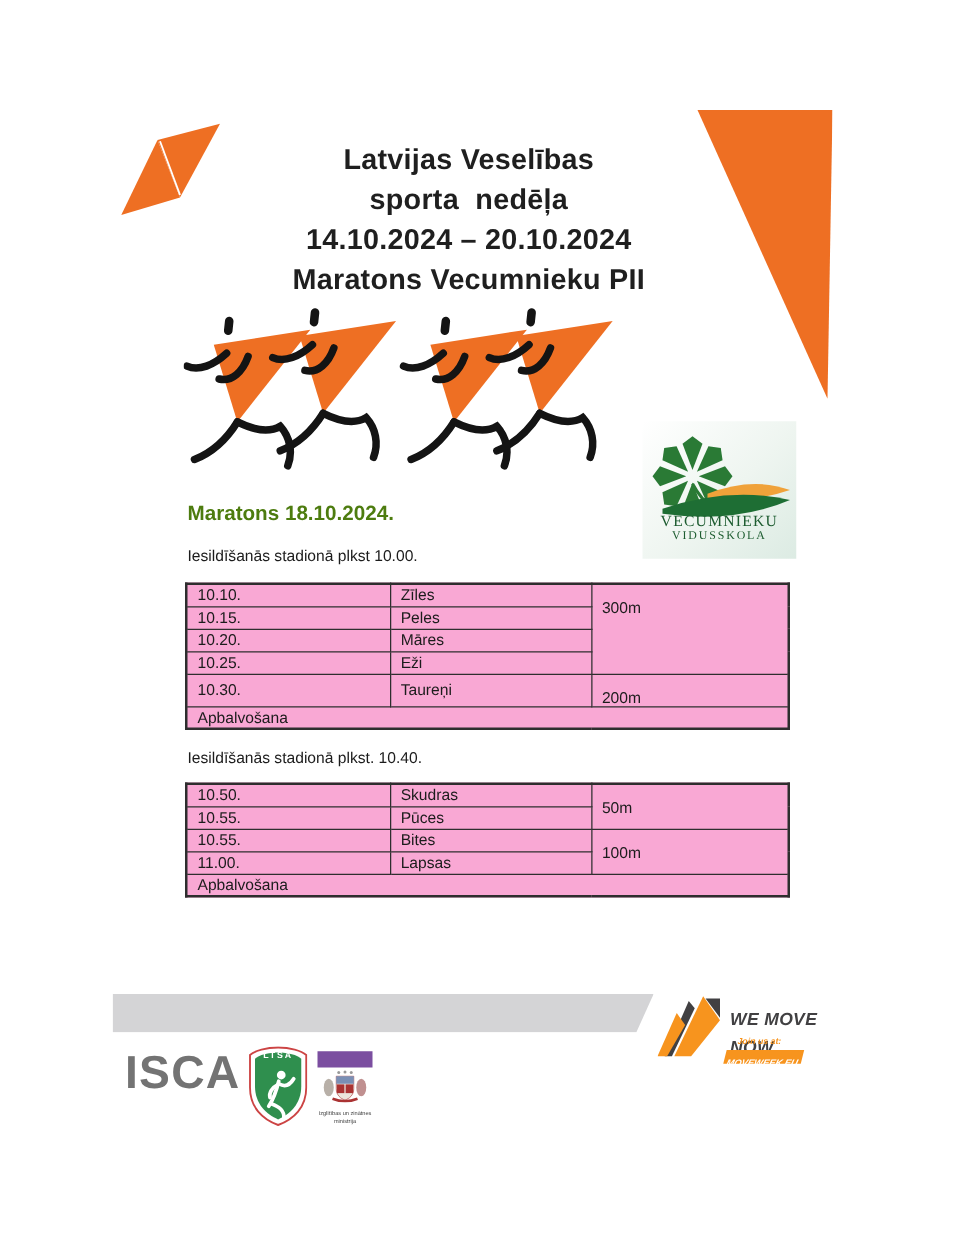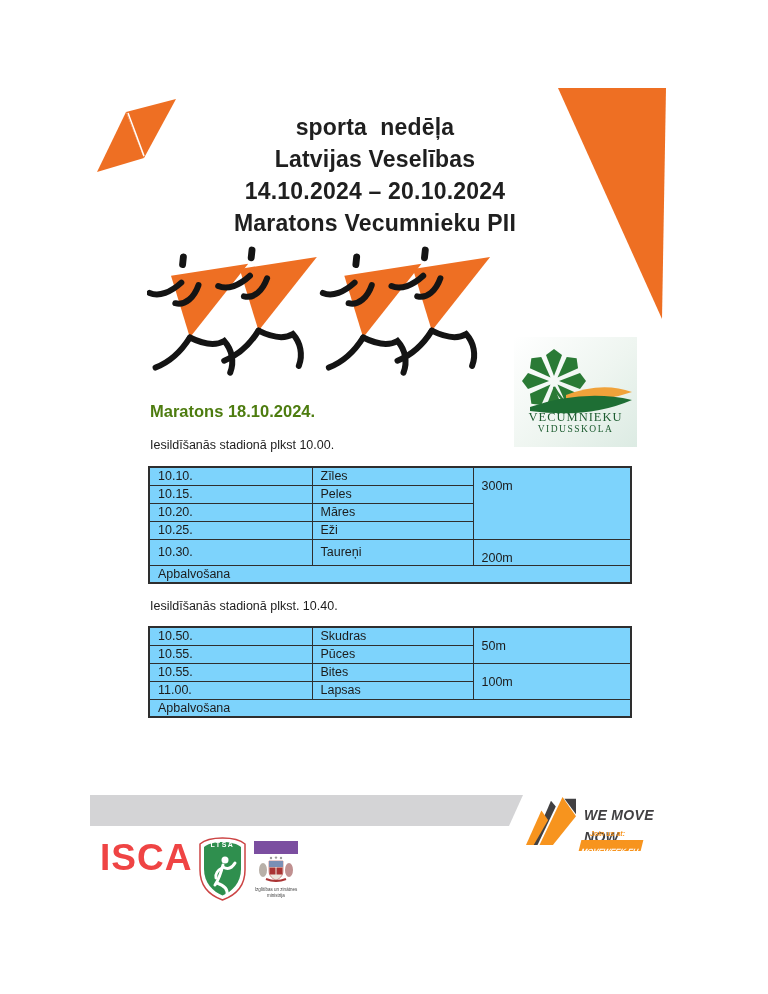--- a/index.html
+++ b/index.html
@@ -17,21 +17,21 @@
     white-space:pre-wrap; letter-spacing:0.2px;
   }
 
   
   .section-heading { font-size:16.5px; font-weight:700; color:#4d7c0f; }
   .note-text { font-size:12.5px; color:#1c1c1c; }
 
   
   table.sched {
     position:absolute; border-collapse:collapse; table-layout:fixed;
-    width:482px; border:2px solid #2e2e2e; background:#7dd3fc;
+    width:482px; border:2px solid #2e2e2e; background:#f9a8d4;
   }
   table.sched td {
     border:1px solid #2e2e2e; font-size:12.5px; color:#1c1c1c;
     height:18px; padding:0 4px 0 8px; vertical-align:middle;
   }
   table.sched td.dist { vertical-align:top; padding-top:11px; }
 
   
   #school-logo { left:514px; top:337px; width:123px; height:110px;
     background:linear-gradient(135deg,#ffffff 0%,#eef5f0 55%,#dcebe3 100%); }
@@ -52,21 +52,21 @@
   .nwm-wemove { position:absolute; left:60px; top:19px; font-size:14px; line-height:13px;
     font-weight:700; font-style:italic; color:#414042; letter-spacing:0.3px; }
   .nwm-join { position:absolute; left:66px; top:40px; font-size:7px;
     font-weight:700; font-style:italic; color:#f7941e; }
   .nwm-bar { position:absolute; left:56px; top:50px; width:62px; height:11px;
     background:#f7941e; transform:skewX(-14deg); text-align:center; }
   .nwm-bar span { display:inline-block; transform:skewX(0deg); font-size:7.5px;
     line-height:11px; font-weight:700; font-style:italic; color:#ffffff; }
 
   #isca-logo { left:100px; top:838px; font-size:37px; font-weight:800;
-    color:#ef4444; letter-spacing:1px; line-height:40px; }
+    color:#737373; letter-spacing:1px; line-height:40px; }
 
   #ltsa-logo { left:199px; top:837px; width:47px; height:64px; }
   .ltsa-text { position:absolute; left:0; top:4px; width:100%; text-align:center;
     font-size:7px; font-weight:700; color:#fff; letter-spacing:1.5px; }
 
   #ministry-logo { left:248px; top:841px; width:56px; text-align:center; }
   .ministry-flag { width:44px; height:13px; background:#7b4ea0; margin:0 auto; }
   .ministry-text { font-size:4.5px; line-height:5.5px; color:#444; margin-top:1px; }
 </style>
 </head>
@@ -78,22 +78,22 @@
     <polygon points="7,78 36,18 54,64" fill="#ee6f23"></polygon>
     <polygon points="36,18 86,5 54,64" fill="#ee6f23"></polygon>
     <line x1="38" y1="19" x2="54" y2="62" stroke="#ffffff" stroke-width="1.5"></line>
   </svg>
 
   <svg class="abs" style="left:556px; top:88px;" width="110" height="233" viewBox="0 0 110 233">
     <polygon points="2,0 110,0 106,231" fill="#ee6f23"></polygon>
   </svg>
 
   <div id="title-block" class="abs">
+    <div class="title-line">Latvijas Veselības</div>
     <div class="title-line">sporta  nedēļa</div>
-    <div class="title-line">Latvijas Veselības</div>
     <div class="title-line">14.10.2024 – 20.10.2024</div>
     <div class="title-line">Maratons Vecumnieku PII</div>
   </div>
 
   <svg class="abs" style="left:147px; top:237px;" width="356" height="153" viewBox="0 0 415 162">
     <defs>
       <g id="runner">
         <polygon points="28,27 118,13 50,99" fill="#ee6f23"></polygon>
         <rect x="38" y="1" width="8" height="17" rx="4" fill="#141414" transform="rotate(6 42 9)"></rect>
         <g fill="none" stroke="#141414" stroke-width="7" stroke-linecap="round">

